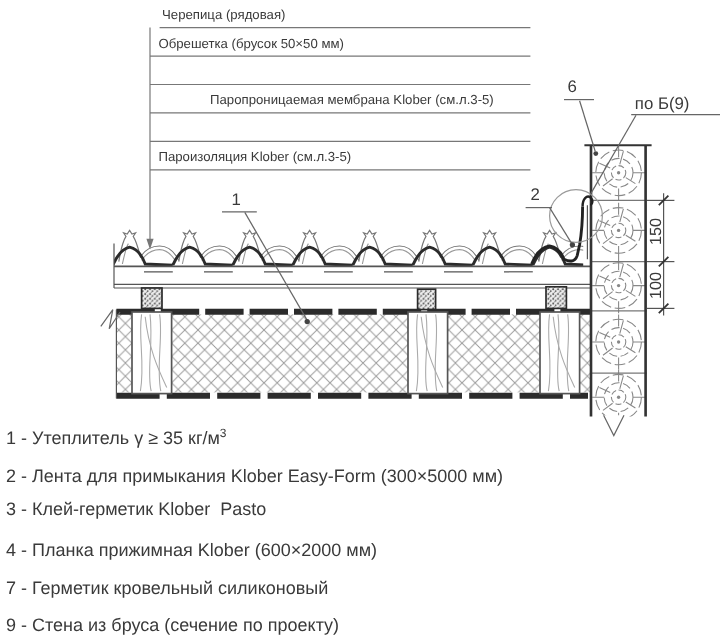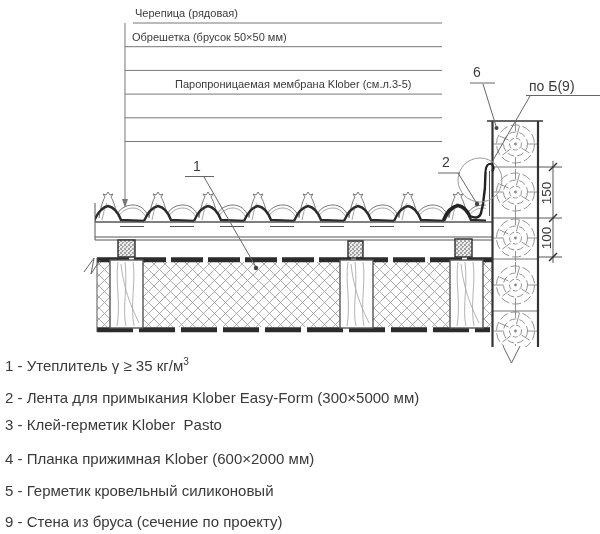--- a/index.html
+++ b/index.html
@@ -178,31 +178,32 @@
         <line x1="549" y1="171" x2="557" y2="163"></line>
         <line x1="549" y1="222" x2="557" y2="214"></line>
         <line x1="549" y1="261" x2="557" y2="253"></line>
       </g>
     </g>
   </svg>
 
   <div class="txt callout" style="left:135px;top:7px;">Черепица (рядовая)</div>
   <div class="txt callout" style="left:132px;top:31px;">Обрешетка (брусок 50×50 мм)</div>
   <div class="txt callout" style="left:131px;top:78px;margin-left:44px;">Паропроницаемая мембрана Klober (см.л.3-5)</div>
+  <div class="txt callout" style="left:132px;top:125px;">Пароизоляция Klober (см.л.3-5)</div>
 
   <div class="txt marker" style="left:193px;top:158px;">1</div>
   <div class="txt marker" style="left:442px;top:154px;">2</div>
   <div class="txt marker" style="left:473px;top:64px;">6</div>
   <div class="txt marker" style="left:529px;top:78px;">по Б(9)</div>
 
   <div class="dim" style="left:546px;top:193px;">150</div>
   <div class="dim" style="left:546px;top:238px;">100</div>
 
   <div>
     <div class="txt legend-line" style="left:5px;top:356px;"><span>1 - Утеплитель γ ≥ 35 кг/м</span><sup>3</sup></div>
     <div class="txt legend-line" style="left:5px;top:389px;">2 - Лента для примыкания Klober Easy-Form (300×5000 мм)</div>
     <div class="txt legend-line" style="left:5px;top:416px;">3 - Клей-герметик Klober  Pasto</div>
     <div class="txt legend-line" style="left:5px;top:450px;">4 - Планка прижимная Klober (600×2000 мм)</div>
-    <div class="txt legend-line" style="left:5px;top:482px;">5 - Герметик кровельный силиконовый</div>
+    <div class="txt legend-line" style="left:5px;top:482px;">7 - Герметик кровельный силиконовый</div>
     <div class="txt legend-line" style="left:5px;top:513px;">9 - Стена из бруса (сечение по проекту)</div>
   </div>
 
 </div>
 
 </body></html>

